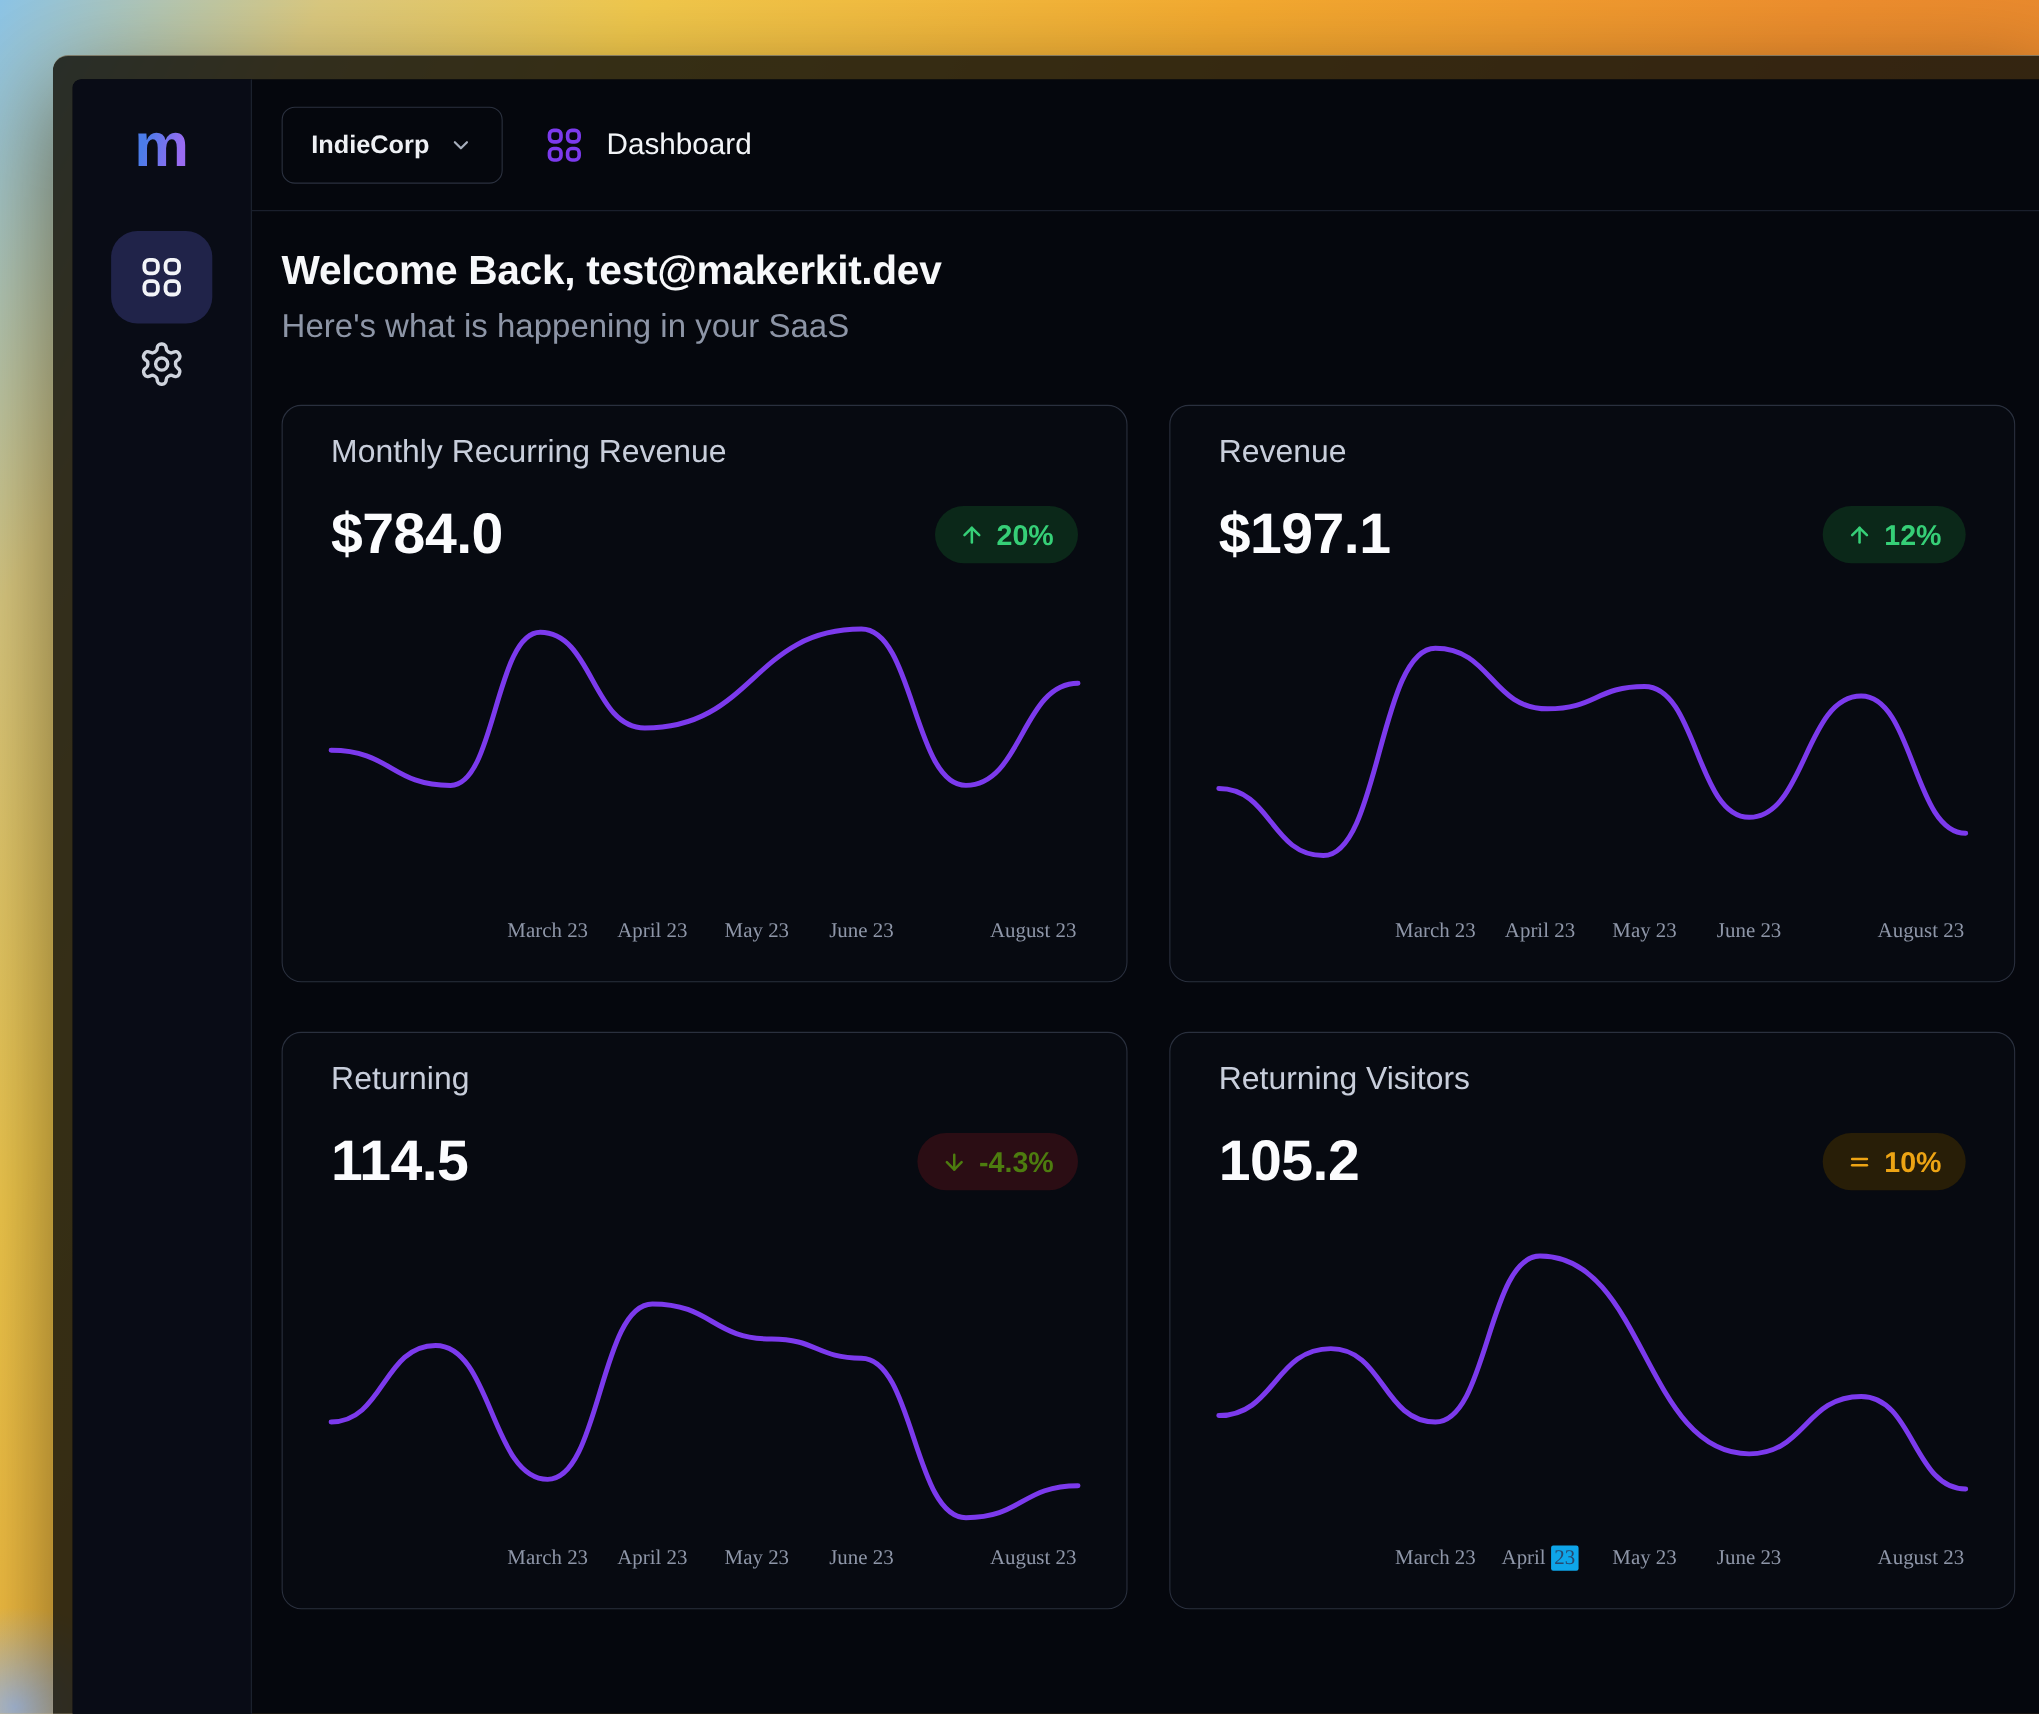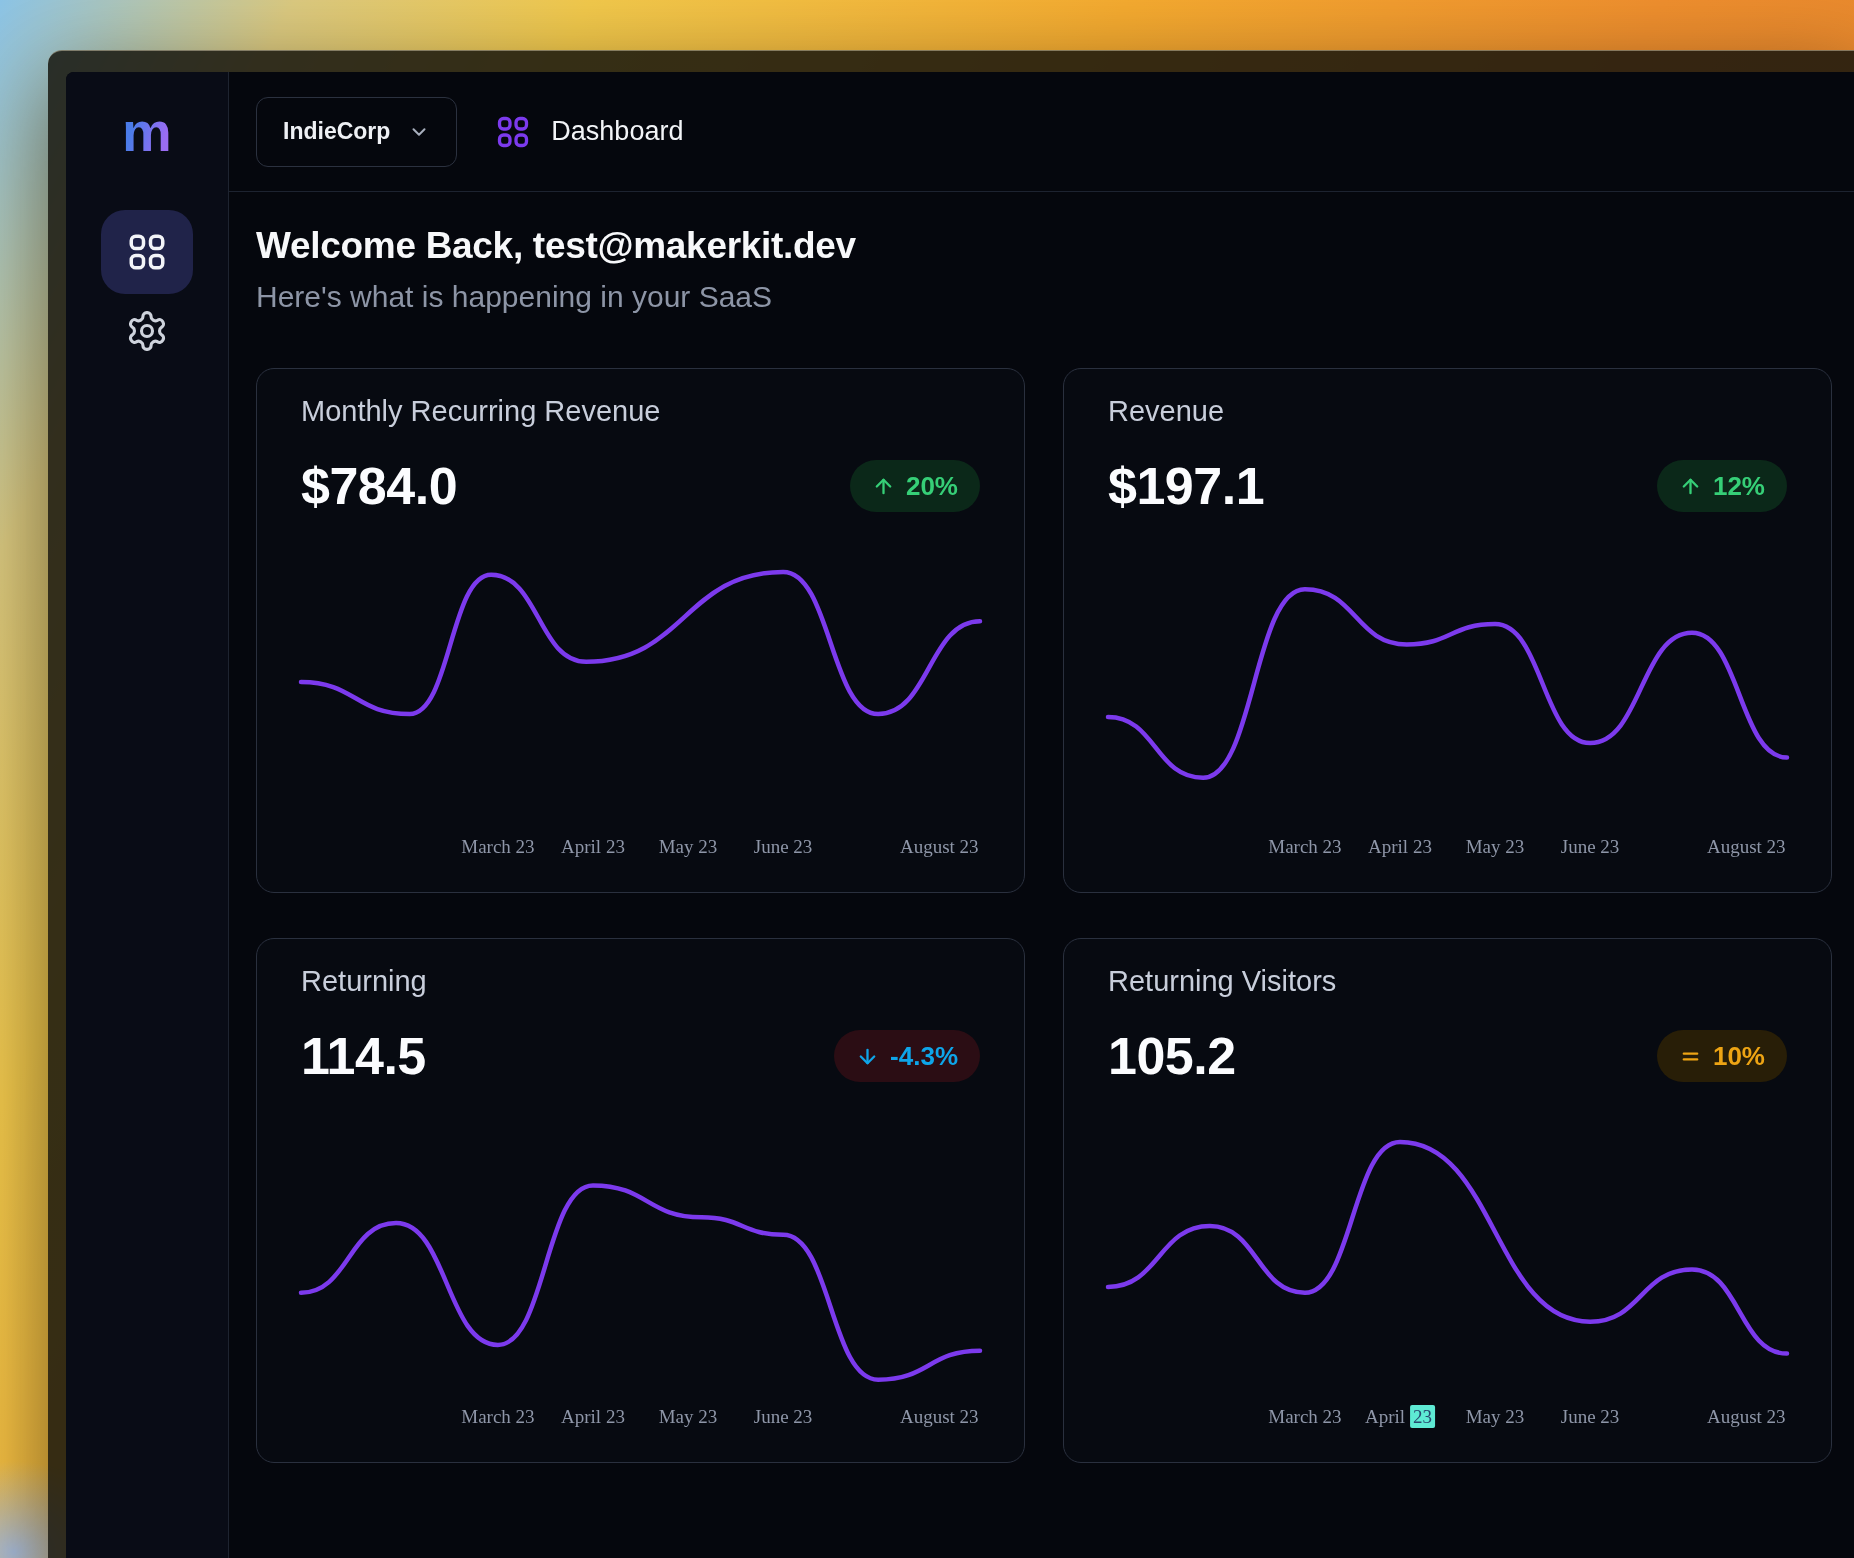--- a/index.html
+++ b/index.html
@@ -72,21 +72,21 @@
     padding:26px 44px 30px;
   }
   .card-title { font-size:29px; font-weight:400; color:#c8cedb; }
   .value-row { margin-top:28px; display:flex; align-items:center; justify-content:space-between; }
   .metric-value { font-size:52px; font-weight:700; color:#fbfcfe; letter-spacing:-0.5px; }
   .badge {
     display:flex; align-items:center; gap:11px; padding:13px 22px;
     border-radius:999px; font-size:26px; font-weight:600; line-height:1;justify-content:flex-end;
   }
   .badge.positive { background:#0b2819; color:#36cf77; }
-  .badge.negative { background:#2b0d14; color:#0ea5e9; }
+  .badge.negative { background:#2b0d14; color:#4d7c0f; }
   .badge.neutral  { background:#281e07; color:#eda414; }
   .badge .b-icon { display:none; }
   .badge.positive [data-name="arrow-up-icon"],
   .badge.negative [data-name="arrow-down-icon"],
   .badge.neutral  [data-name="equal-icon"] { display:block; }
   .chart-wrap { margin-top:24px; }
   svg.chart { display:block; width:100%; height:290px; overflow:visible; }
   .chart-line { fill:none; stroke-width:4.5; stroke-linecap:round; stroke-linejoin:round; }
   .x-labels { position:relative; height:26px; margin-top:6px;font-family:Liberation Serif, serif; }
   .x-label {
@@ -255,21 +255,21 @@
                   </span>
                 <span data-name="badge-label">10%</span>
               </div>
             </div>
             <div class="chart-wrap" data-name="chart-area">
               <svg class="chart" data-name="line-chart" viewBox="0 0 676 290" preserveAspectRatio="none">
                   <path d="M 0.0 176.9 C 50.7 176.9, 50.7 116.0, 101.4 116.0 C 148.7 116.0, 148.7 182.7, 196.0 182.7 C 243.4 182.7, 243.4 31.9, 290.7 31.9 C 385.3 31.9, 385.3 211.7, 480.0 211.7 C 530.7 211.7, 530.7 159.5, 581.4 159.5 C 628.7 159.5, 628.7 243.6, 676.0 243.6" class="chart-line" stroke="#7c3aed"></path>
                 </svg>
               <div class="x-labels" data-name="x-axis">
                   <span class="x-label" data-name="x-axis-label" style="left: 29%;">March 23</span>
-                  <span class="x-label" data-name="x-axis-label" style="left: 43%;">April <mark class="sel" data-name="text-selection" style="background: #5eead4; color: rgb(39, 72, 111);">23</mark></span>
+                  <span class="x-label" data-name="x-axis-label" style="left: 43%;">April <mark class="sel" data-name="text-selection" style="background: #0ea5e9; color: rgb(39, 72, 111);">23</mark></span>
                   <span class="x-label" data-name="x-axis-label" style="left: 57%;">May 23</span>
                   <span class="x-label" data-name="x-axis-label" style="left: 71%;">June 23</span>
                   <span class="x-label" data-name="x-axis-label" style="left: 94%;">August 23</span>
                 </div>
             </div>
           </div>
 
         </div>
       </div>
     </div>

